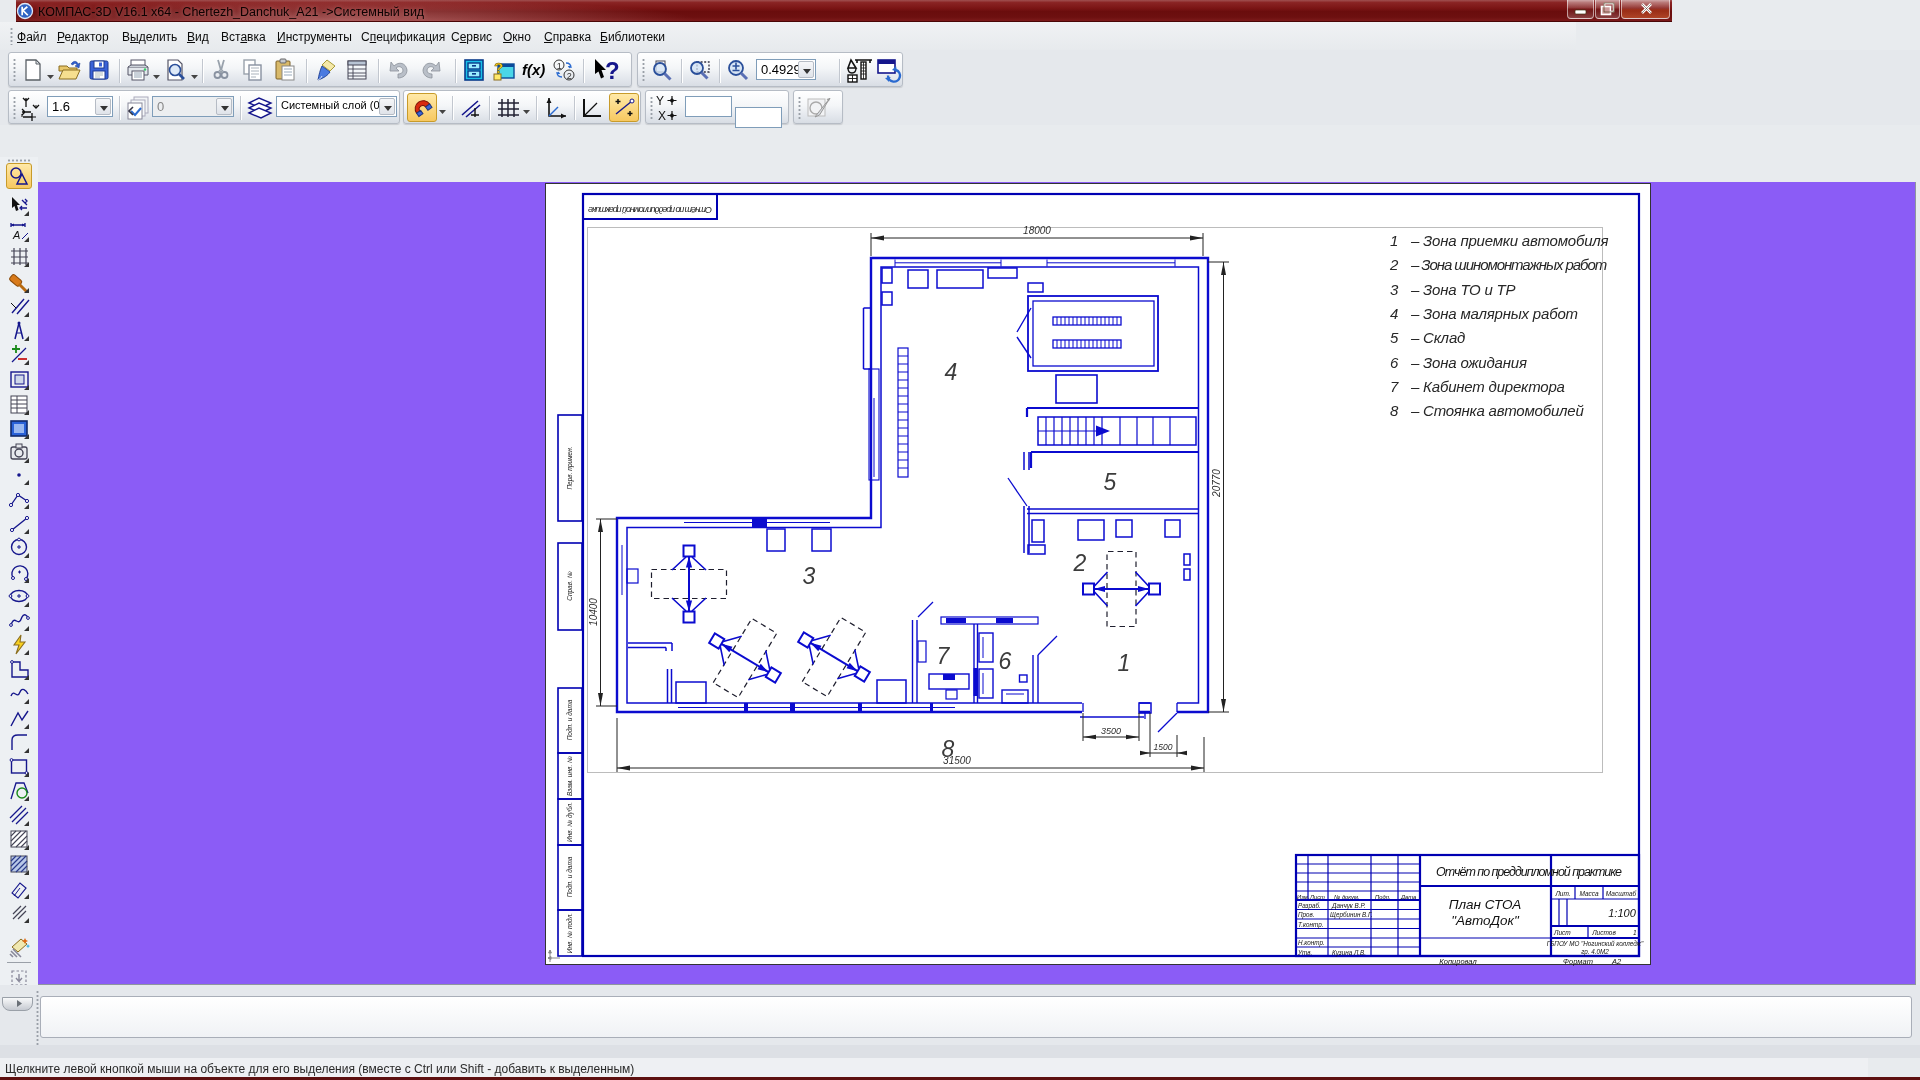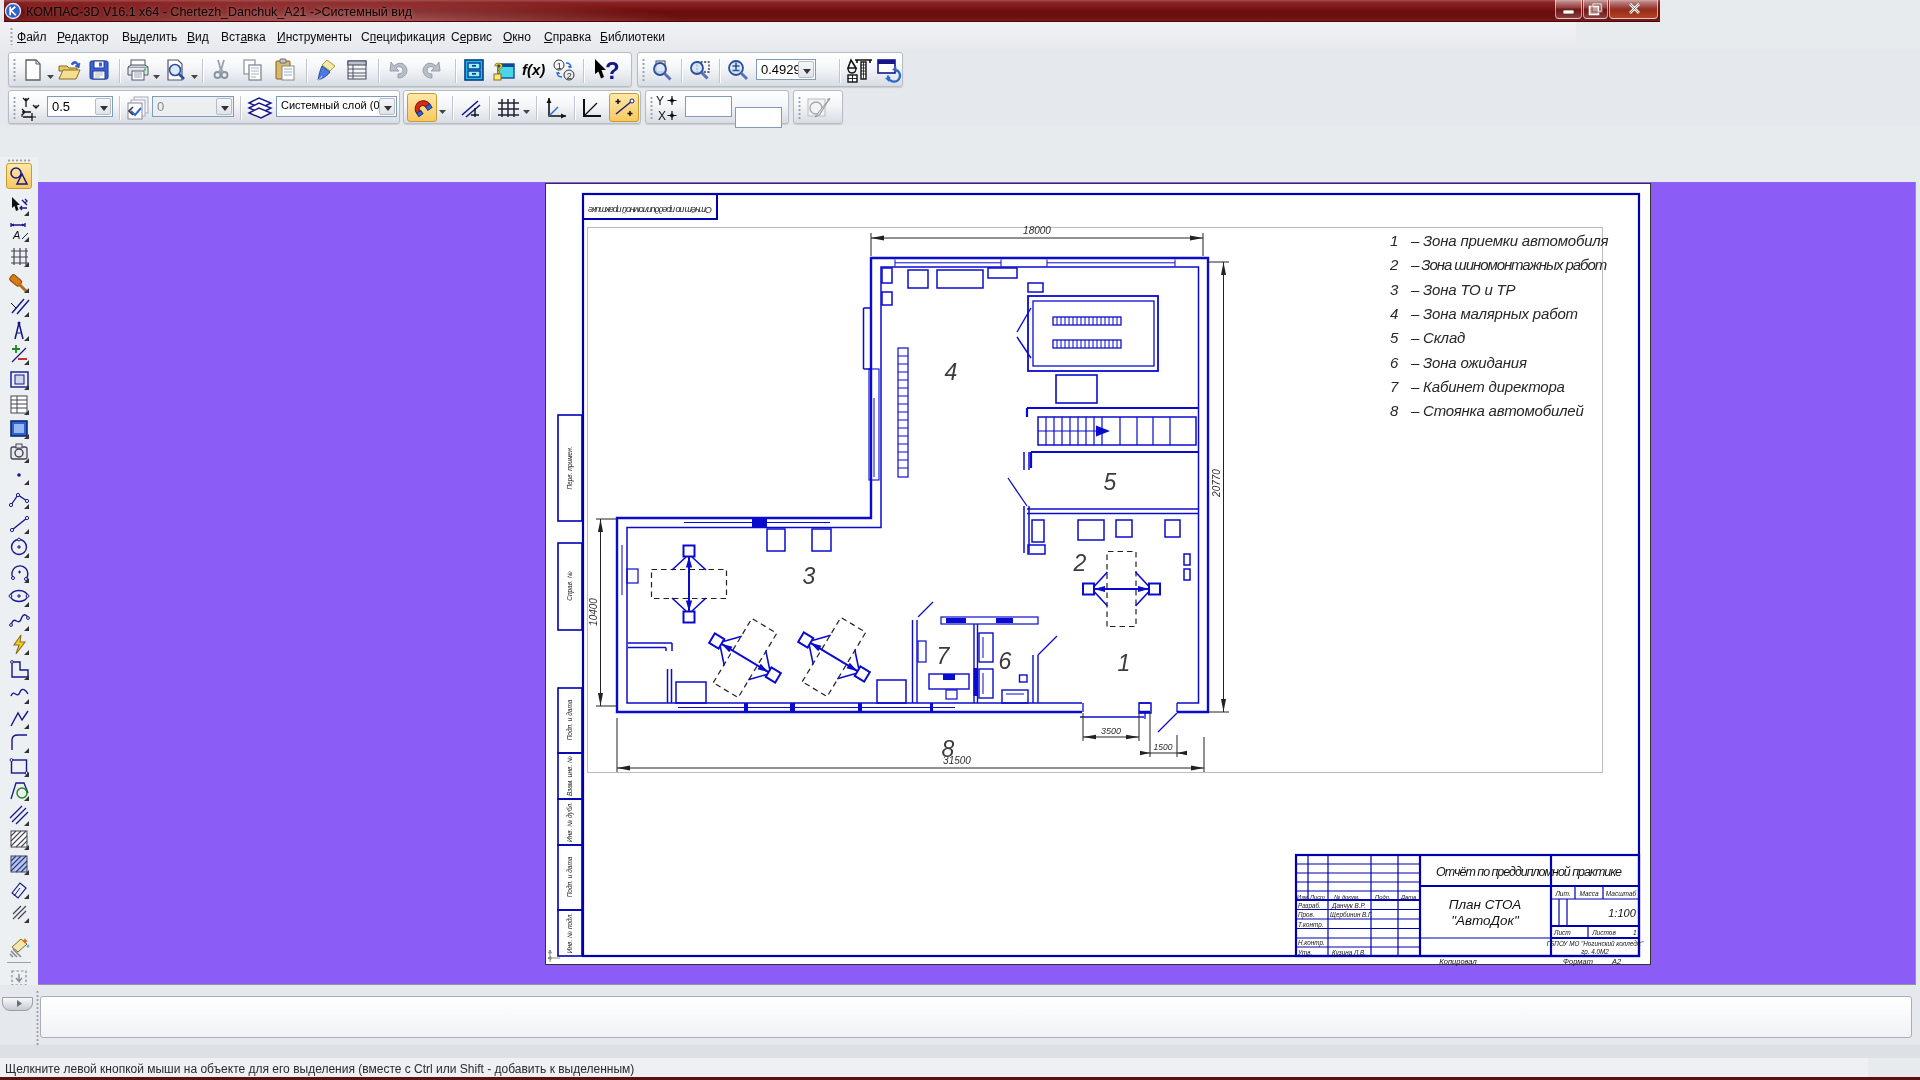--- a/index.html
+++ b/index.html
@@ -1,19 +1,19 @@
 <!DOCTYPE html>
 <html><head>
 <meta charset="utf-8">
 <style>
 *{margin:0;padding:0;box-sizing:border-box}
 html,body{width:1920px;height:1080px;overflow:hidden;font-family:"Liberation Sans",sans-serif}
 #root{position:relative;width:1920px;height:1080px;background:#e8ebee}
 
-#titlebar{position:absolute;left:4px;top:0;width:1656px;height:22px;
+#titlebar{position:absolute;left:16px;top:0;width:1656px;height:22px;
  background:radial-gradient(ellipse 500px 30px at 330px 20px,rgba(255,205,205,.38),rgba(255,205,205,0) 70%),linear-gradient(180deg,#a05050 0%,#8a2424 12%,#7a1414 40%,#6a0d0d 55%,#6d1010 82%,#7c1a1a 100%);
  border-bottom:1px solid #4a0606}
 #titlebar .ttext{position:absolute;left:22px;top:4.5px;font-size:12.5px;color:#0d0202;white-space:nowrap;
  text-shadow:0 0 4px rgba(255,190,190,.45)}
 #winbtns{position:absolute;right:2px;top:0;height:19px;display:flex}
 .wbtn{position:relative;height:19px;border:1px solid rgba(255,255,255,.55);border-top:none;border-radius:0 0 4px 4px;
  background:linear-gradient(180deg,rgba(255,255,255,.5),rgba(255,255,255,.15) 45%,rgba(120,40,40,.25) 50%,rgba(255,255,255,.2));
  color:#fff;text-align:center;font-size:11px;font-weight:bold;line-height:17px;margin-left:1px;
  text-shadow:0 1px 1px #300}
 #wmin{width:27px}#wres{width:25px}#wcls{width:49px;background:linear-gradient(180deg,rgba(255,255,255,.5),rgba(255,200,180,.2) 45%,rgba(190,70,30,.55) 55%,rgba(240,120,60,.5))}
@@ -261,21 +261,21 @@
   </div>
   <div class="tbrow" style="top:89px;height:36px" id="tbrow2">
     <div class="tblock" style="left:8px;top:1px;width:392px;height:34px">
       <div class="grip" style="left:4px;top:5px;height:24px"></div>
       <svg class="ic" style="left:10px;top:4px;width:26px;height:26px" viewBox="0 0 26 26">
           <path d="M4 3 l3 3 l3 -3 M7 3 v9 M14 10 l3 3 l3 -3 M3 14 l3 3 l-3 3 M3 17 h9 M4 22 h9 M13 18 v8" stroke="#111" stroke-width="1.3" fill="none"></path>
           <path d="M13 22 l4 0" stroke="#111"></path>
           <path d="M17 10 v3 M3 22 v-3" stroke="#111"></path>
         </svg>
       <div class="combo" style="left:38px;top:5px;width:66px">
-          <span class="cv">0.5</span>
+          <span class="cv">1.6</span>
           <span class="cb"></span>
         </div>
       <div class="sep" style="left:110px;top:5px;height:24px"></div>
       <svg class="ic" style="left:116px;top:4px;width:26px;height:26px" viewBox="0 0 26 26">
           <rect x="9" y="2" width="14" height="16" fill="#f2f4f6" stroke="#aab"></rect>
           <rect x="6" y="5" width="14" height="16" fill="#f6f8fa" stroke="#aab"></rect>
           <rect x="3" y="8" width="14" height="16" fill="#fff" stroke="#889"></rect>
           <path d="M6 16 l4 4 l6 -7" fill="none" stroke="#2a6ad0" stroke-width="2"></path>
           <path d="M8 12 l-4 4 l4 4" fill="none" stroke="#334" stroke-width="1.6"></path>
         </svg>

